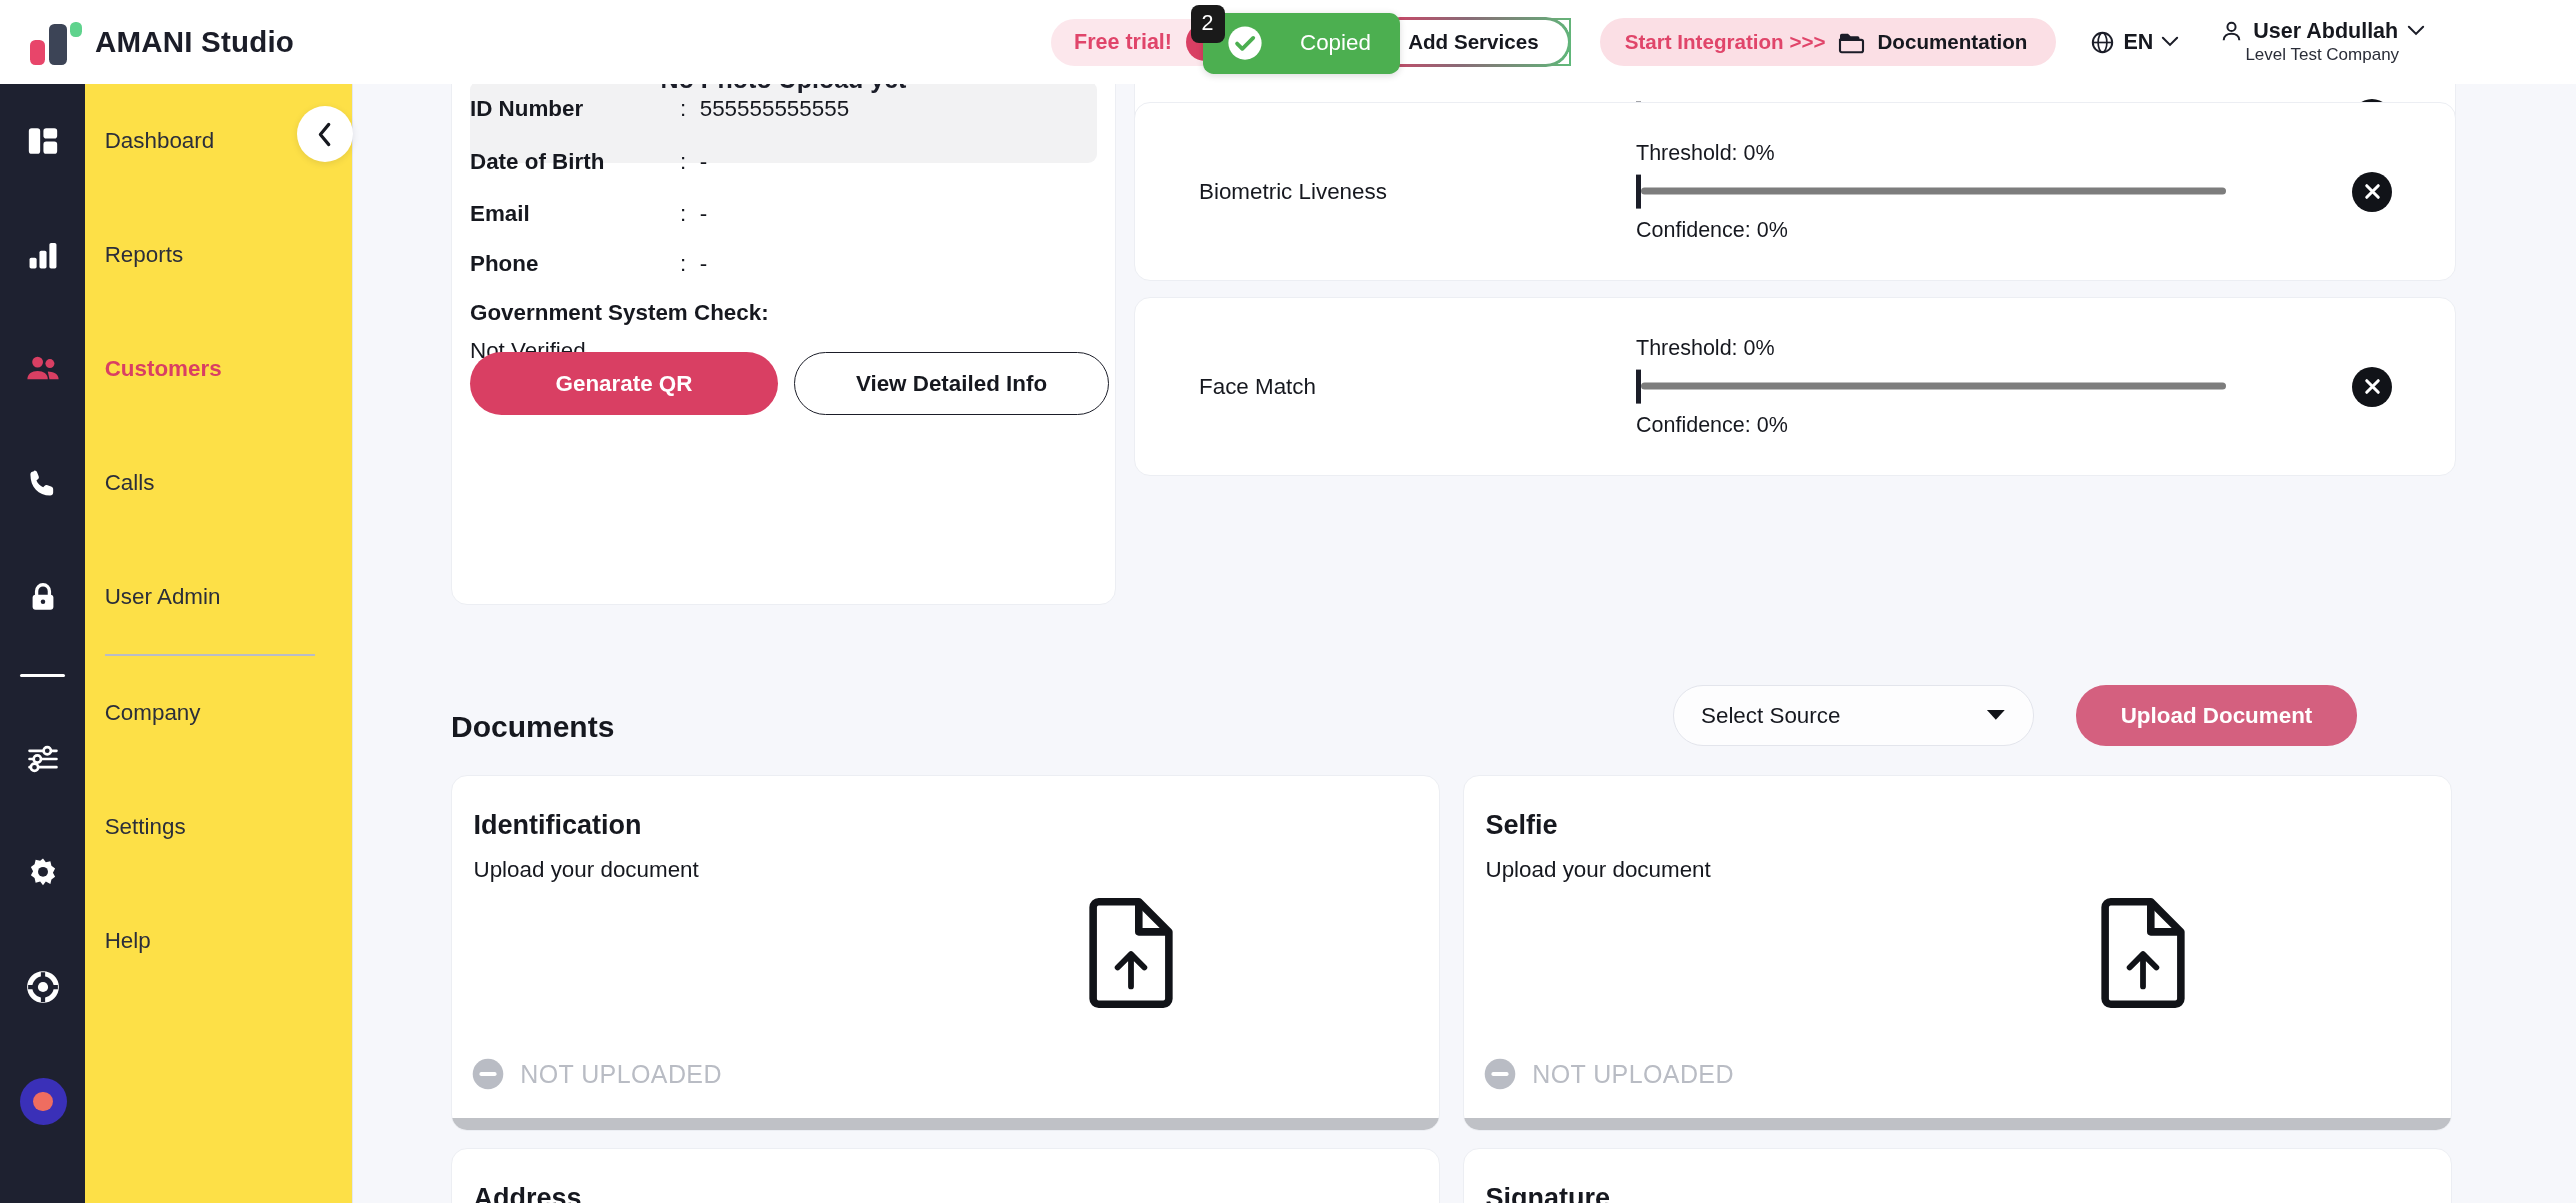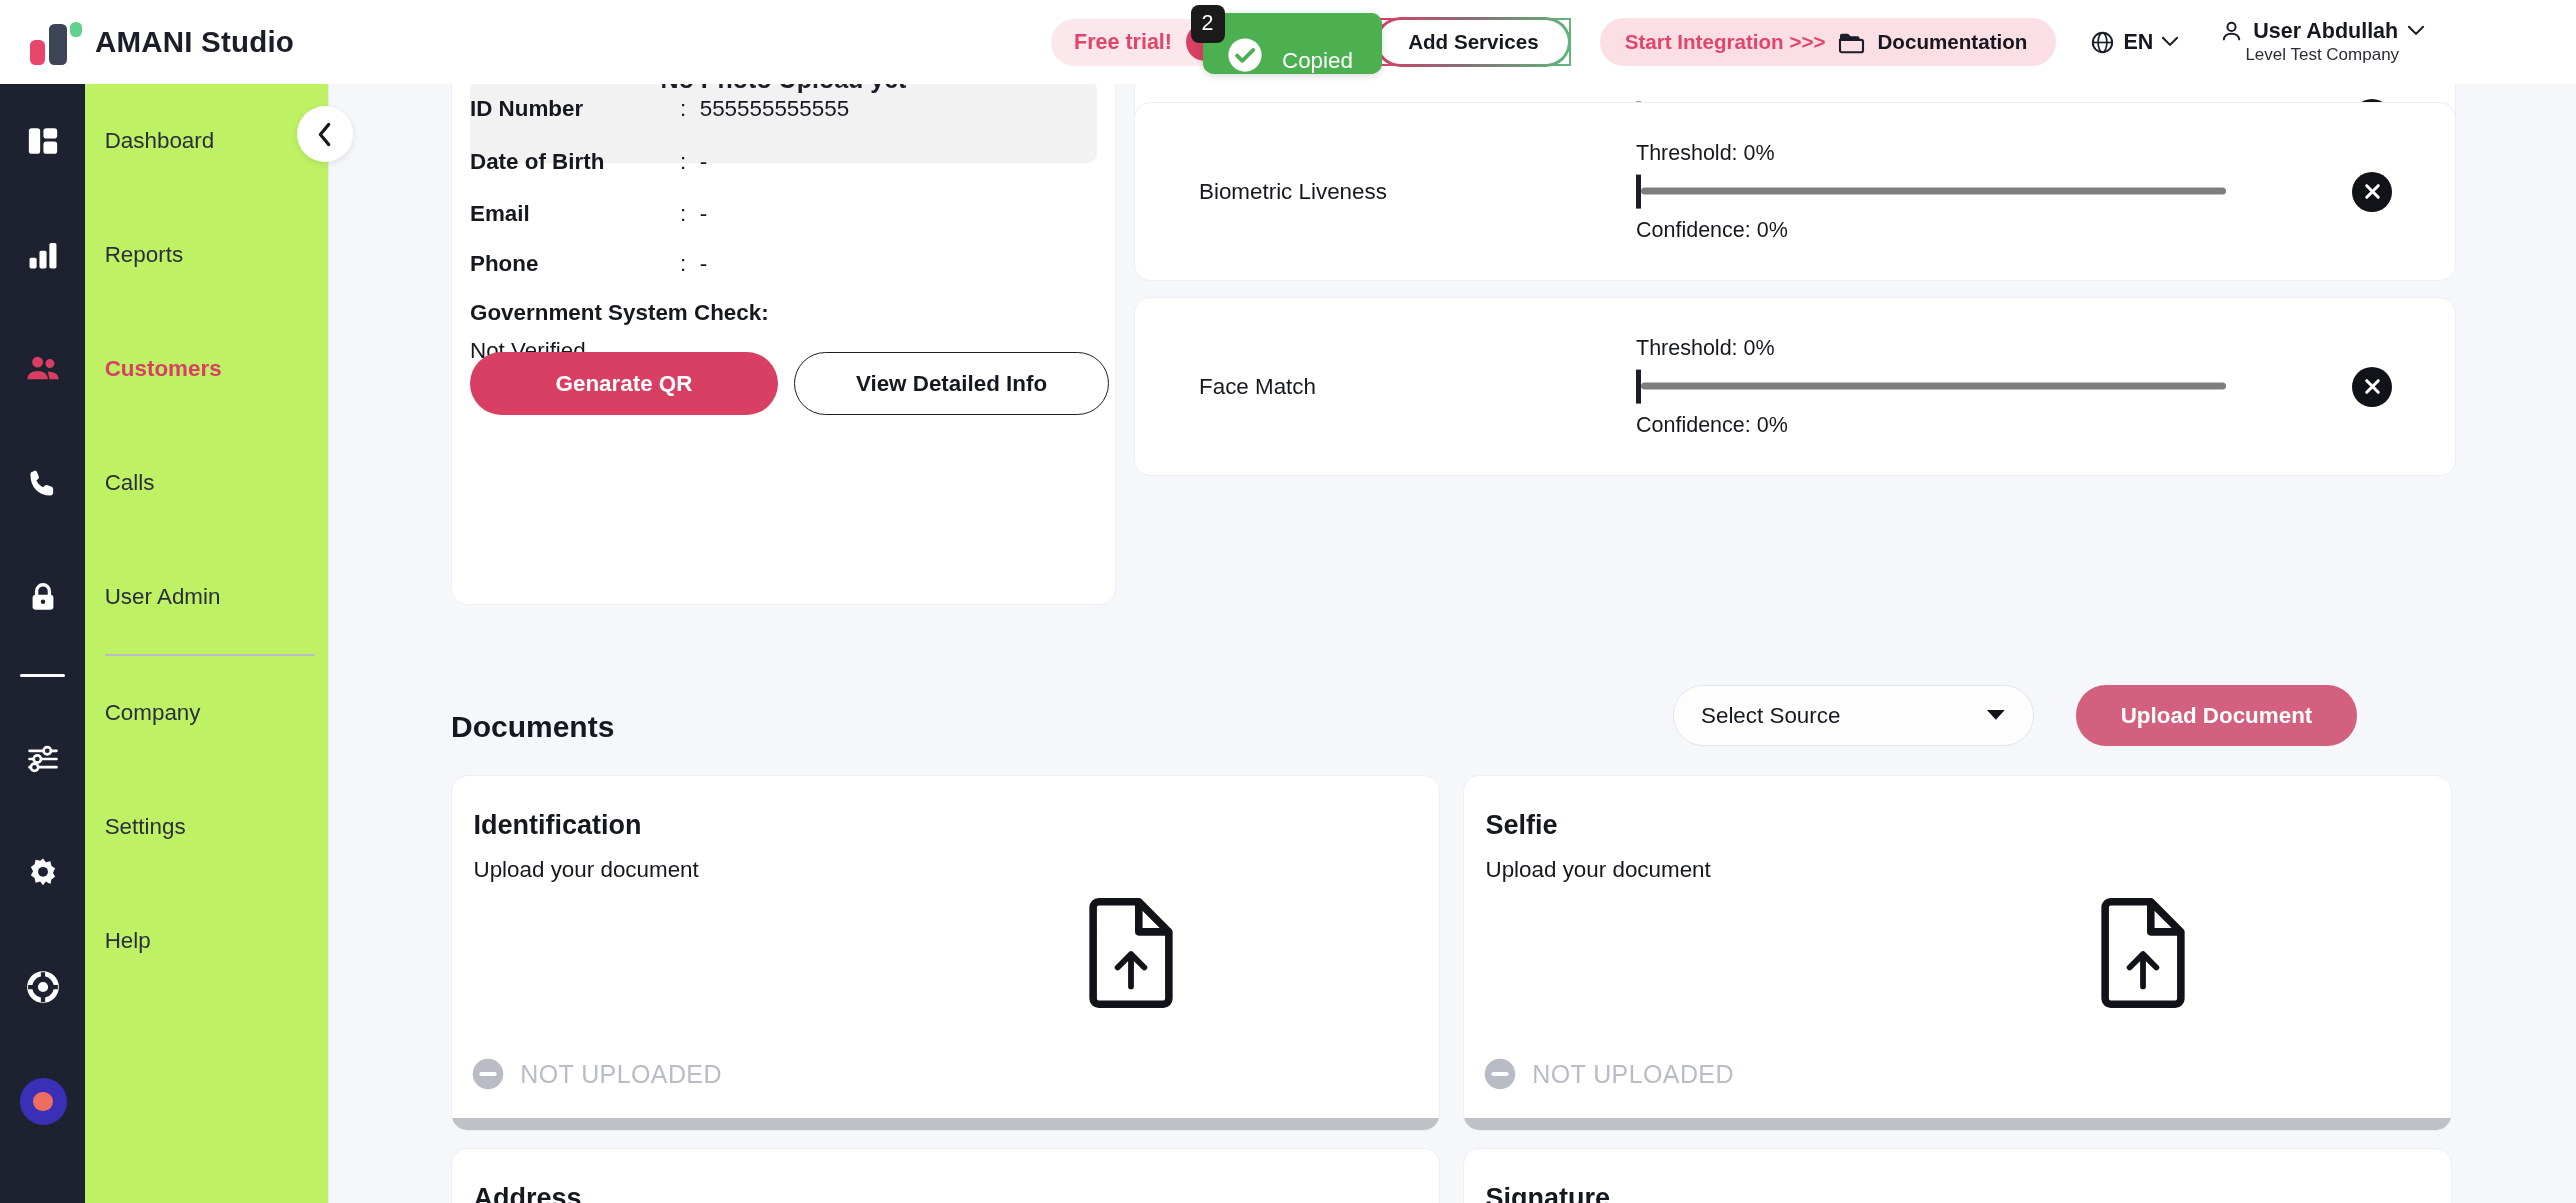--- a/index.html
+++ b/index.html
@@ -65,21 +65,21 @@
   .lang-sel .lbl { font-size: 21.5px; font-weight: 700; color: #16181f; }
   .user-block { display: flex; flex-direction: column; align-items: center; margin-left: 38px; }
   .user-row { display: flex; align-items: center; gap: 9px; }
   .user-name { font-size: 21.5px; font-weight: 700; color: #16181f; white-space: nowrap; }
   .user-company { font-size: 17px; color: #2a2d38; margin-top: 1.8px; }
 
   
   #toast-wrap { position: absolute; left: 1203px; top: 12.5px; z-index: 60; }
   #toast {
     background: #4caf50; border-radius: 10.7px;
-    height: 61px; display: flex; align-items: flex-end; gap: 18px;
+    height: 61px; display: flex; align-items: center; gap: 36px;
     padding: 0 29px 0 23px;
     box-shadow: 0 1.8px 7.2px rgba(0,0,0,.14);
   }
   #toast .tlabel { color: #fff; font-size: 22.4px; }
   #toast-badge {
     position: absolute; left: -12.5px; top: -8px;
     background: #1a1a1a; color: #fff; border-radius: 8px;
     min-width: 34px; height: 38px; display: flex; align-items: center; justify-content: center;
     font-size: 21.5px; padding: 0 9px;
   }
@@ -94,21 +94,21 @@
   #rail .rsep { width: 45px; height: 3.6px; background: #fff; border-radius: 1.8px; margin: 19.7px 0 25px 0; }
   #rec-dot {
     position: absolute; left: 19.7px; bottom: 79px;
     width: 47px; height: 47px; border-radius: 50%; background: #3a30b8;
     display: flex; align-items: center; justify-content: center;
   }
   #rec-dot .inner { width: 19.7px; height: 19.7px; border-radius: 50%; background: #ef6d60; }
 
   #navpanel {
     position: absolute; left: 85px; top: 84px;
-    width: 244px; height: 1120px; background: #bef264;
+    width: 268px; height: 1120px; background: #fde047;
     border-right: 1.8px solid #e4e7ee; z-index: 25;
   }
   .nav-item {
     height: 114px; display: flex; align-items: center;
     padding-left: 19.7px; font-size: 22.4px; color: #2b2e3a;
   }
   .nav-item.active { color: #d93f63; font-weight: 700; }
   .nav-div { width: 210px; height: 1.8px; background: #b9bcc6; margin-left: 19.7px; }
   #collapse-btn {
     position: absolute; left: 297px; top: 106px;

